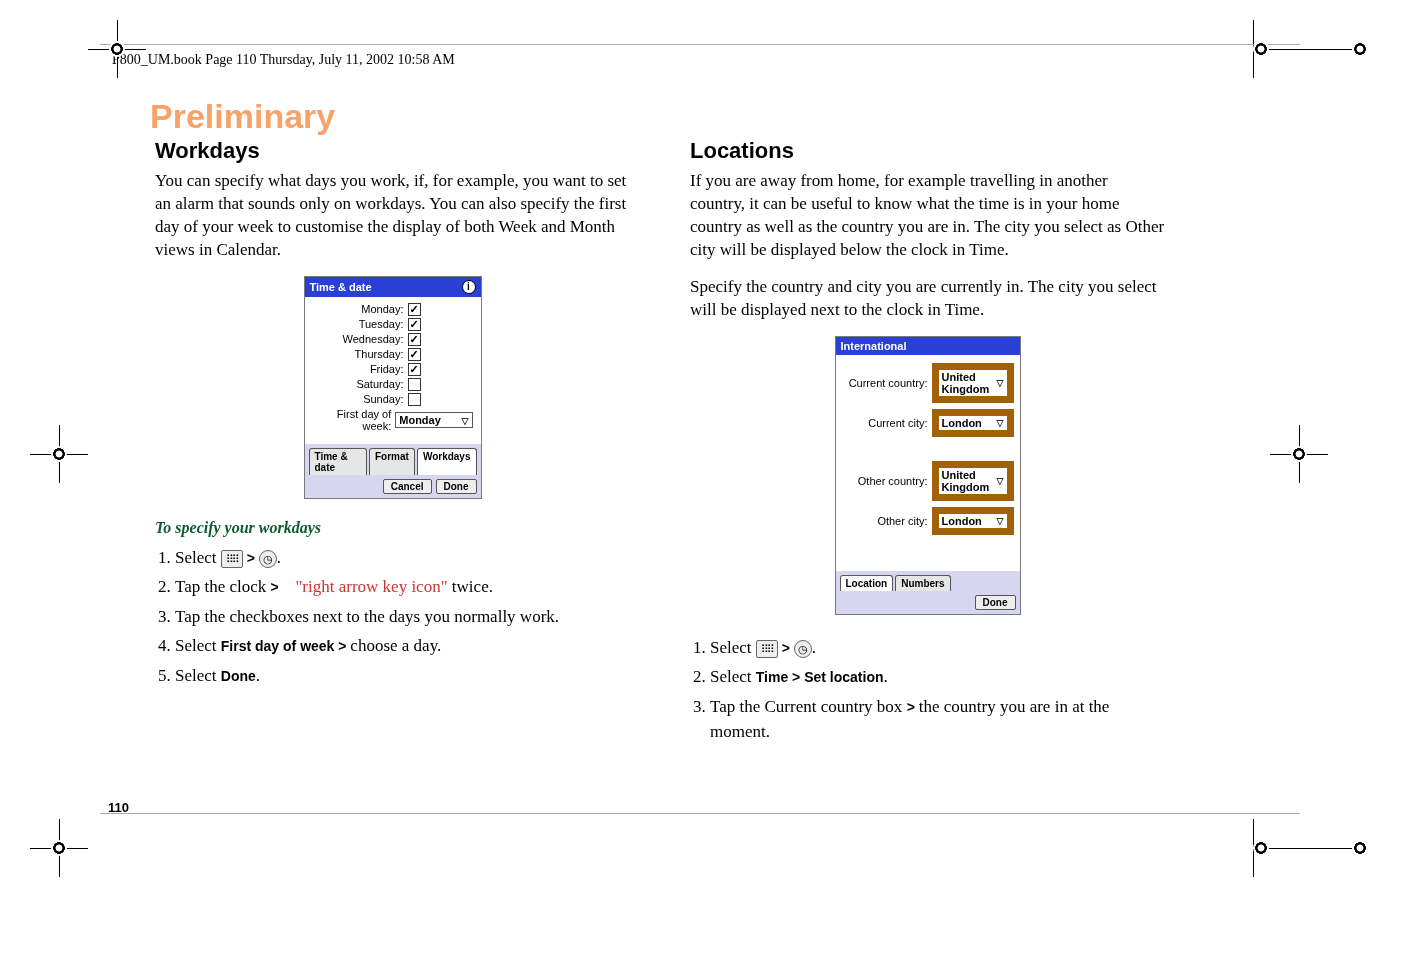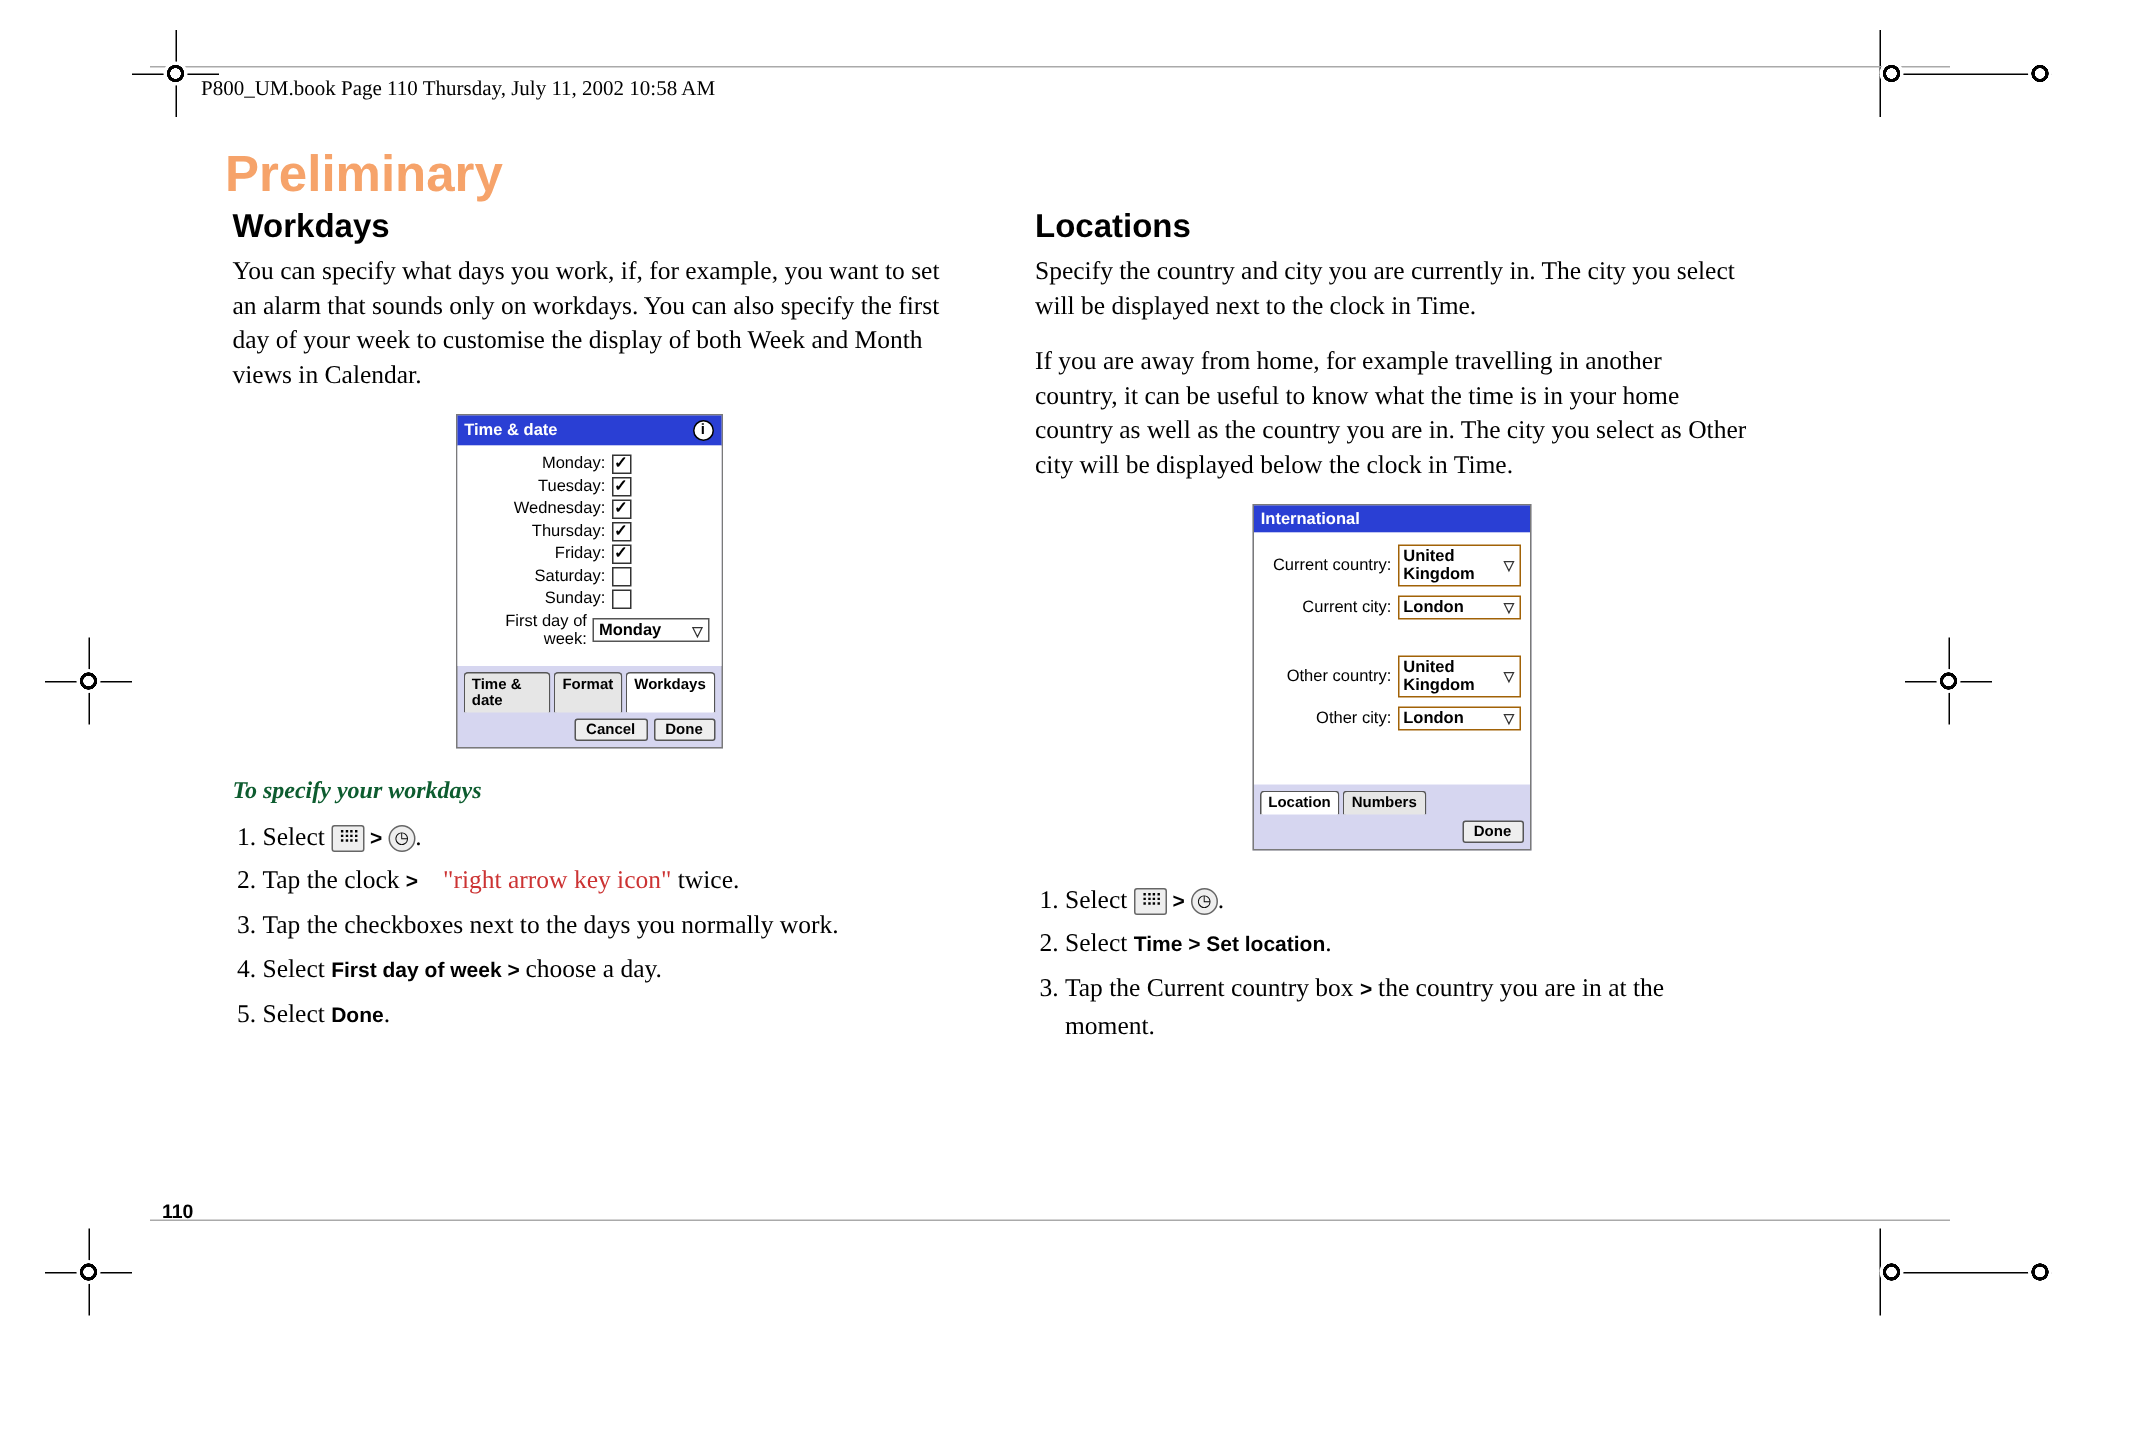--- a/index.html
+++ b/index.html
@@ -7,21 +7,21 @@
     background: #fff;
     font-family: "Times New Roman", Times, serif;
     width: 1428px;
     height: 955px;
     position: relative;
     color: #000;
   }
   .page-header {
     position: absolute;
     top: 52px;
-    left: 134px;
+    left: 112px;
     font-size: 14px;
   }
   .watermark {
     position: absolute;
     top: 97px;
     left: 150px;
     font-size: 34px;
     font-weight: bold;
     font-family: Arial, Helvetica, sans-serif;
     color: #f6a36a;
@@ -164,21 +164,21 @@
     display: flex;
     align-items: center;
     margin-bottom: 6px;
   }
   .ui-row2 .fld-label {
     width: 90px;
     text-align: right;
     padding-right: 4px;
   }
   .ui-select2 {
-    border: 1px solid #a16207;
+    border: 7px solid #a16207;
     background: #fff;
     flex: 1;
     font-weight: bold;
     padding: 1px 3px;
     display: flex;
     justify-content: space-between;
     align-items: center;
   }
   .spacer { height: 18px; }
   .subheading {
@@ -379,22 +379,22 @@
         <span>Select </span><span class="bold-sans">First day of week &gt; </span><span>choose a day.</span>
       </li>
       <li>
         <span>Select </span><span class="bold-sans">Done</span><span>.</span>
       </li>
     </ol>
   </div>
 
   <div class="col">
     <h2 class="section-heading">Locations</h2>
+    <p class="para">If you are away from home, for example travelling in another country, it can be useful to know what the time is in your home country as well as the country you are in. The city you select as Other city will be displayed below the clock in Time.</p>
     <p class="para">Specify the country and city you are currently in. The city you select will be displayed next to the clock in Time.</p>
-    <p class="para">If you are away from home, for example travelling in another country, it can be useful to know what the time is in your home country as well as the country you are in. The city you select as Other city will be displayed below the clock in Time.</p>
 
     <div class="screenshot-wrap">
       <div class="ui-panel2">
         <div class="ui-titlebar">
           <span>International</span>
         </div>
         <div class="ui-body2">
           <div class="ui-row2">
             <span class="fld-label">Current country:</span>
             <span class="ui-select2">

